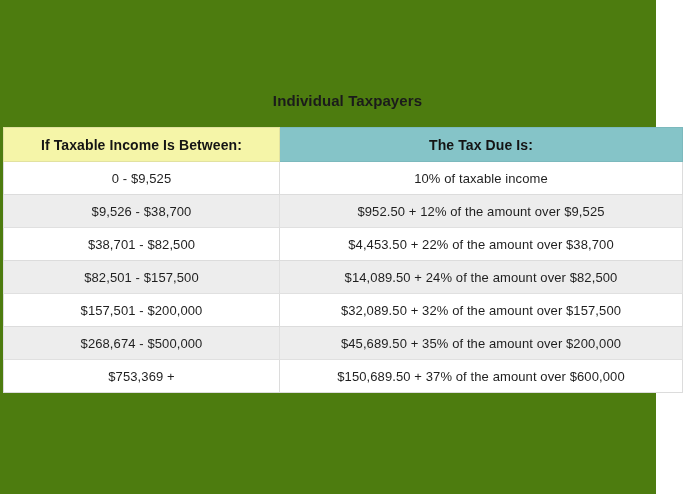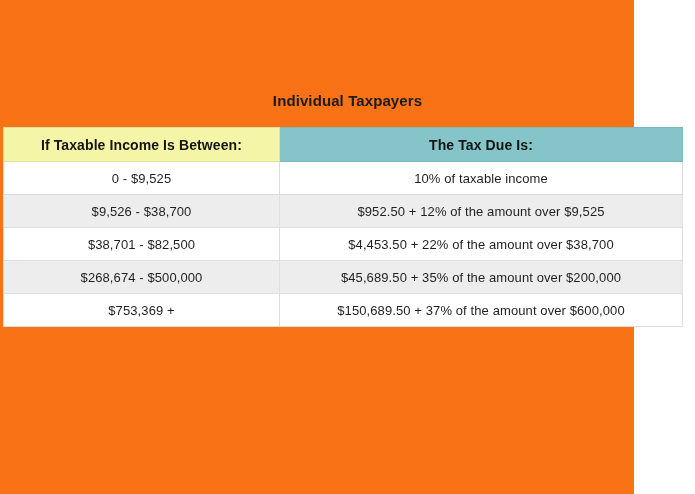--- a/index.html
+++ b/index.html
@@ -10,21 +10,22 @@
     width: 695px;
     height: 494px;
     background: #ffffff;
     font-family: "Liberation Sans", sans-serif;
     overflow: hidden;
   }
   .page {
     position: relative;
     width: 634px;
     height: 494px;
-    background: #f97316;
+    background: #4d7c0f;
+    padding-left: 22px;
   }
   .table-title {
     position: absolute;
     left: 0;
     top: 92px;
     width: 695px;
     text-align: center;
     font-size: 15px;
     font-weight: bold;
     color: #1b1b1b;
@@ -102,20 +103,28 @@
       </tr>
       <tr class="row-even">
         <td class="cell-bracket">$9,526 - $38,700</td>
         <td class="cell-due">$952.50 + 12% of the amount over $9,525</td>
       </tr>
       <tr class="row-odd">
         <td class="cell-bracket">$38,701 - $82,500</td>
         <td class="cell-due">$4,453.50 + 22% of the amount over $38,700</td>
       </tr>
       <tr class="row-even">
+        <td class="cell-bracket">$82,501 - $157,500</td>
+        <td class="cell-due">$14,089.50 + 24% of the amount over $82,500</td>
+      </tr>
+      <tr class="row-odd">
+        <td class="cell-bracket">$157,501 - $200,000</td>
+        <td class="cell-due">$32,089.50 + 32% of the amount over $157,500</td>
+      </tr>
+      <tr class="row-even">
         <td class="cell-bracket">$268,674 - $500,000</td>
         <td class="cell-due">$45,689.50 + 35% of the amount over $200,000</td>
       </tr>
       <tr class="row-odd">
         <td class="cell-bracket">$753,369 +</td>
         <td class="cell-due">$150,689.50 + 37% of the amount over $600,000</td>
       </tr>
     </tbody>
   </table>
 

